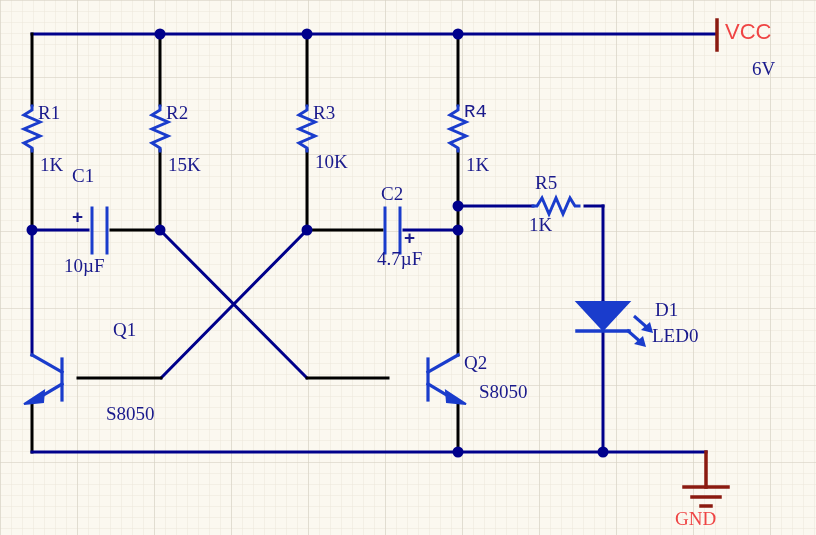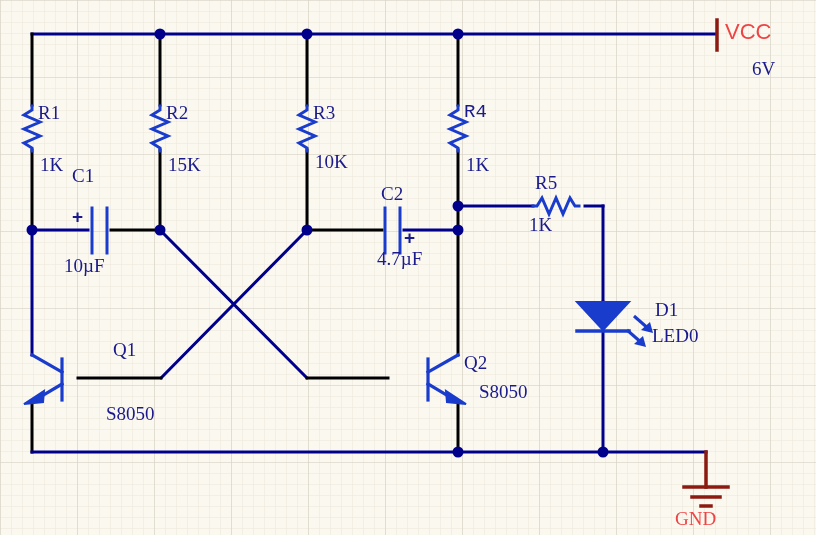--- a/index.html
+++ b/index.html
@@ -219,21 +219,21 @@
   <span class="lbl" style="left:529px; top:215px;">1K</span>
 
   <span class="lbl" style="left:72px;  top:166px;">C1</span>
   <span class="lbl plus" style="left:72px; top:207px;">+</span>
   <span class="lbl" style="left:64px;  top:256px;">10µF</span>
 
   <span class="lbl" style="left:381px; top:184px;">C2</span>
   <span class="lbl plus" style="left:404px; top:228px;">+</span>
   <span class="lbl" style="left:377px; top:249px;text-align:center;">4.7µF</span>
 
-  <span class="lbl" style="left:113px; top:340px;">Q1</span>
+  <span class="lbl" style="left:113px; top:320px;">Q1</span>
   <span class="lbl" style="left:106px; top:404px;">S8050</span>
 
   <span class="lbl" style="left:464px; top:353px;">Q2</span>
   <span class="lbl" style="left:479px; top:382px;">S8050</span>
 
   <span class="lbl" style="left:655px; top:300px;">D1</span>
   <span class="lbl" style="left:652px; top:326px;">LED0</span>
 
   <span class="lbl power vcc-text" style="left:725px; top:21px;">VCC</span>
   <span class="lbl" style="left:752px; top:59px;">6V</span>

